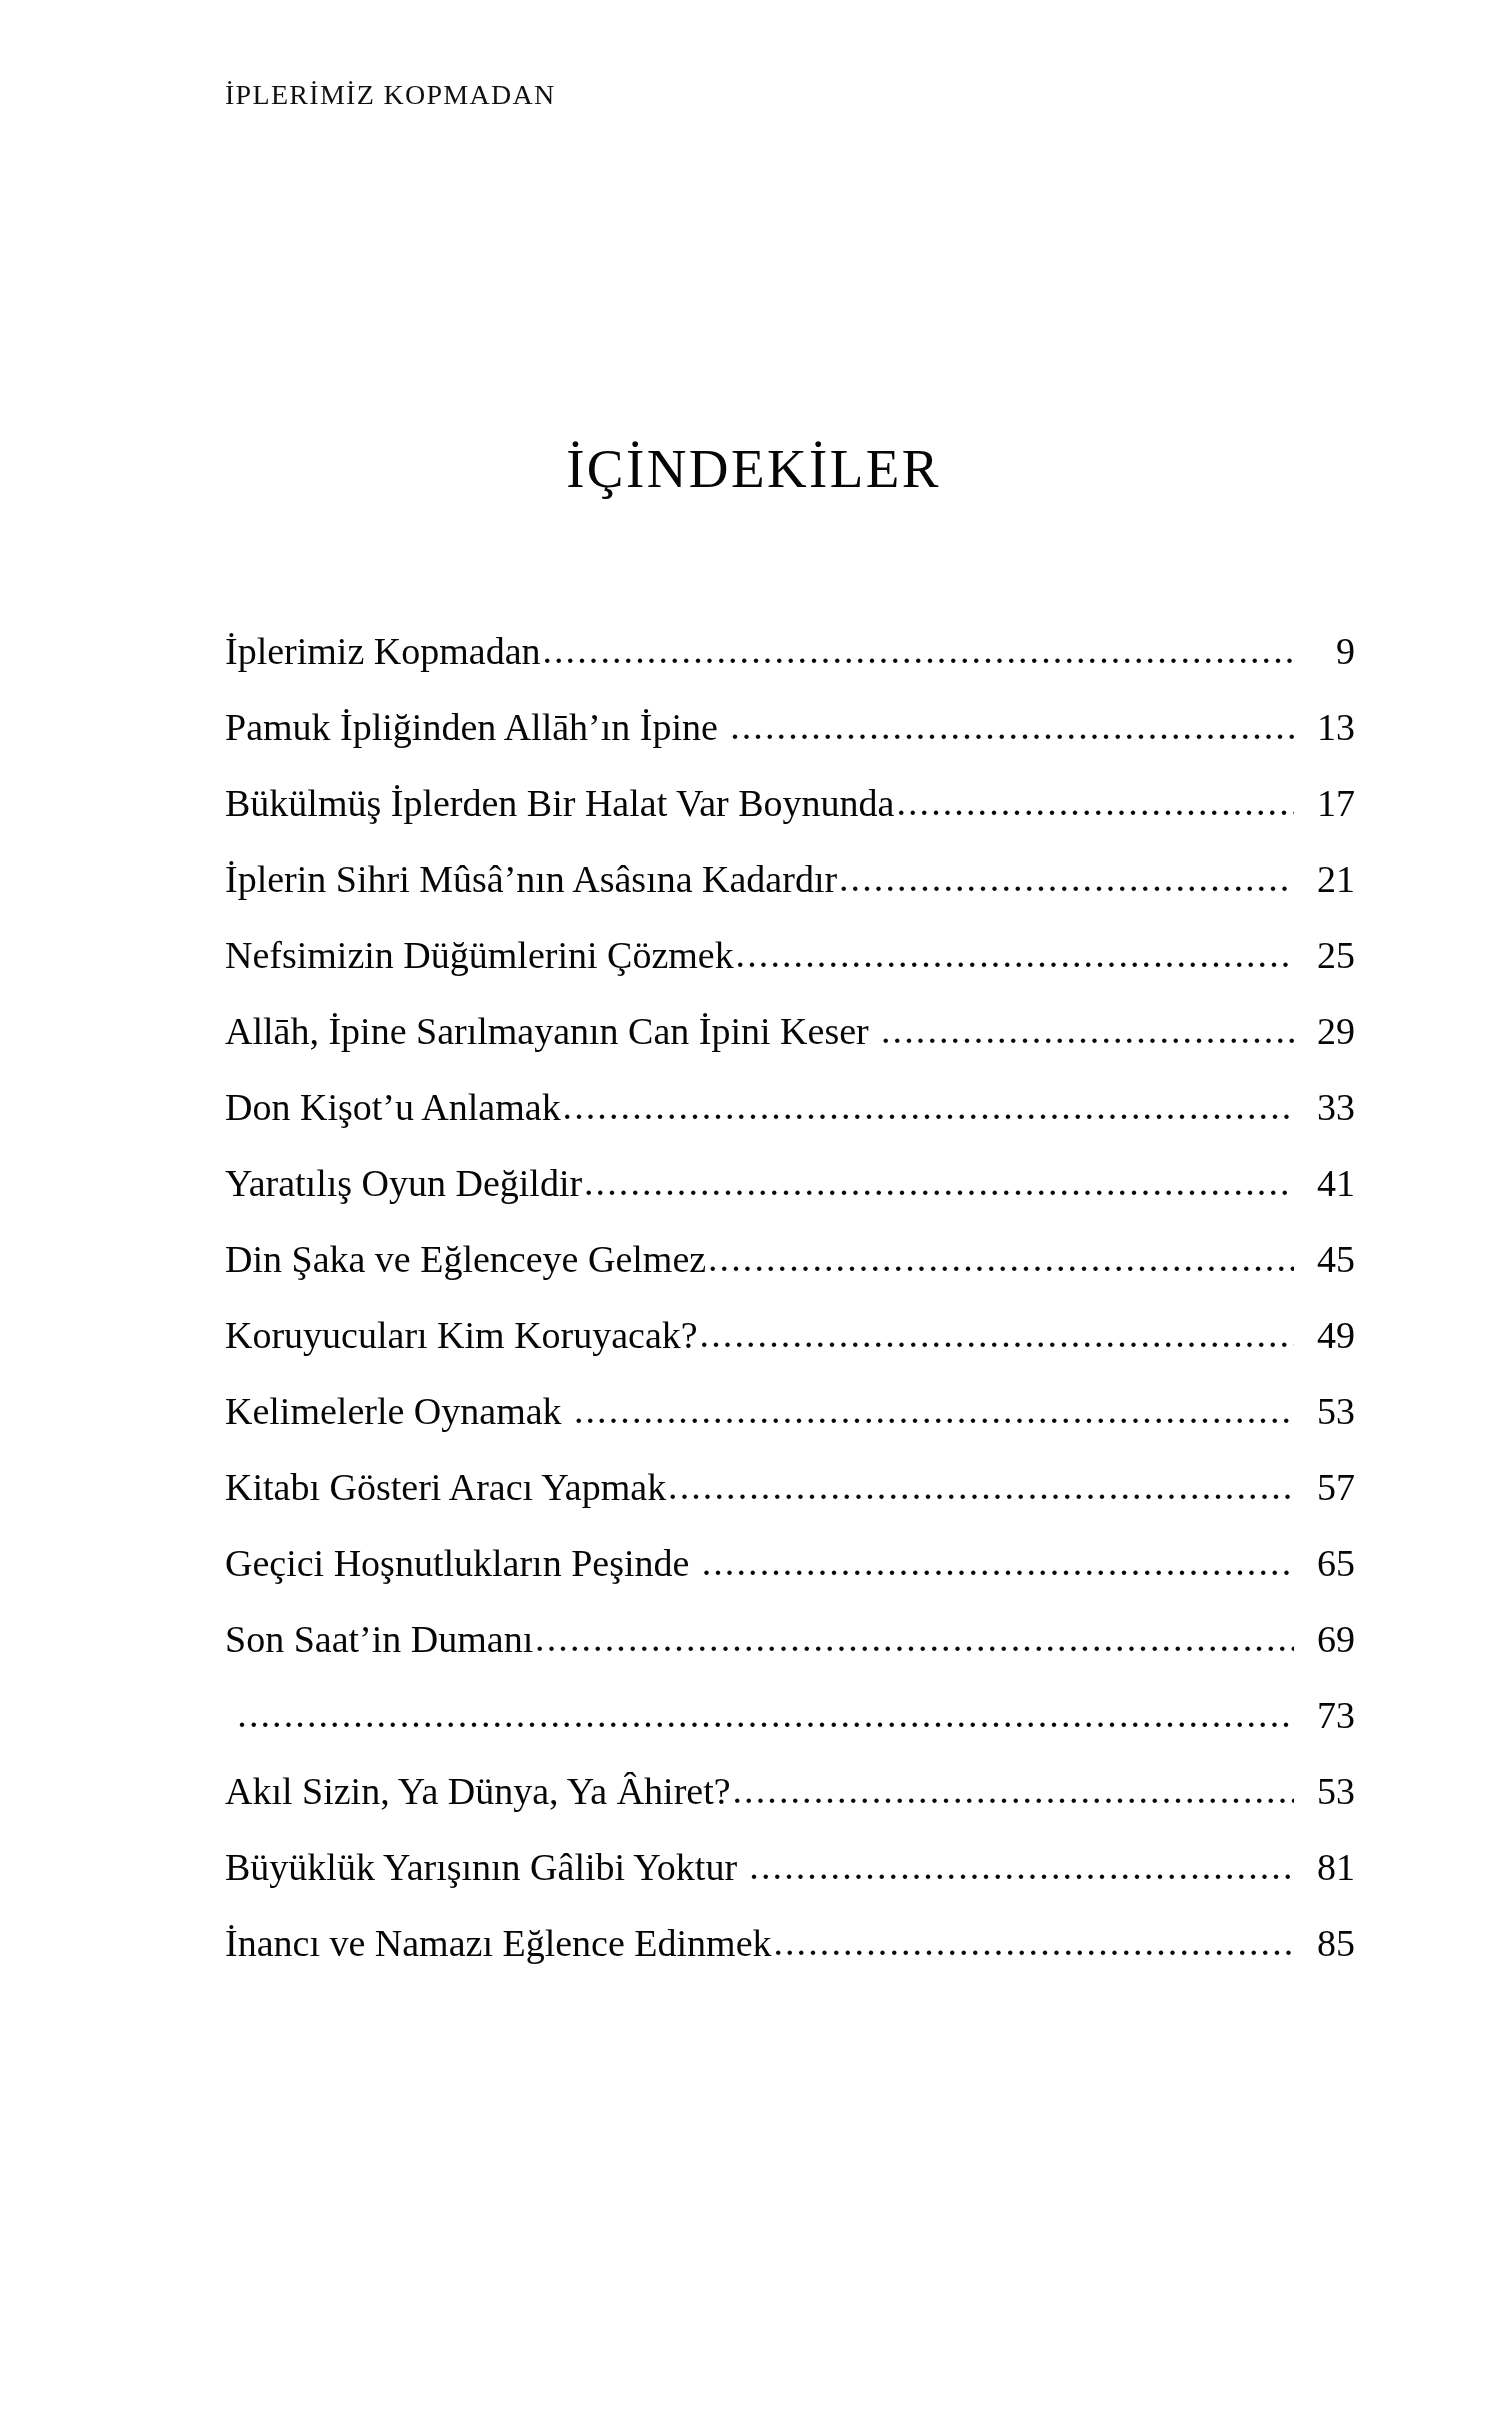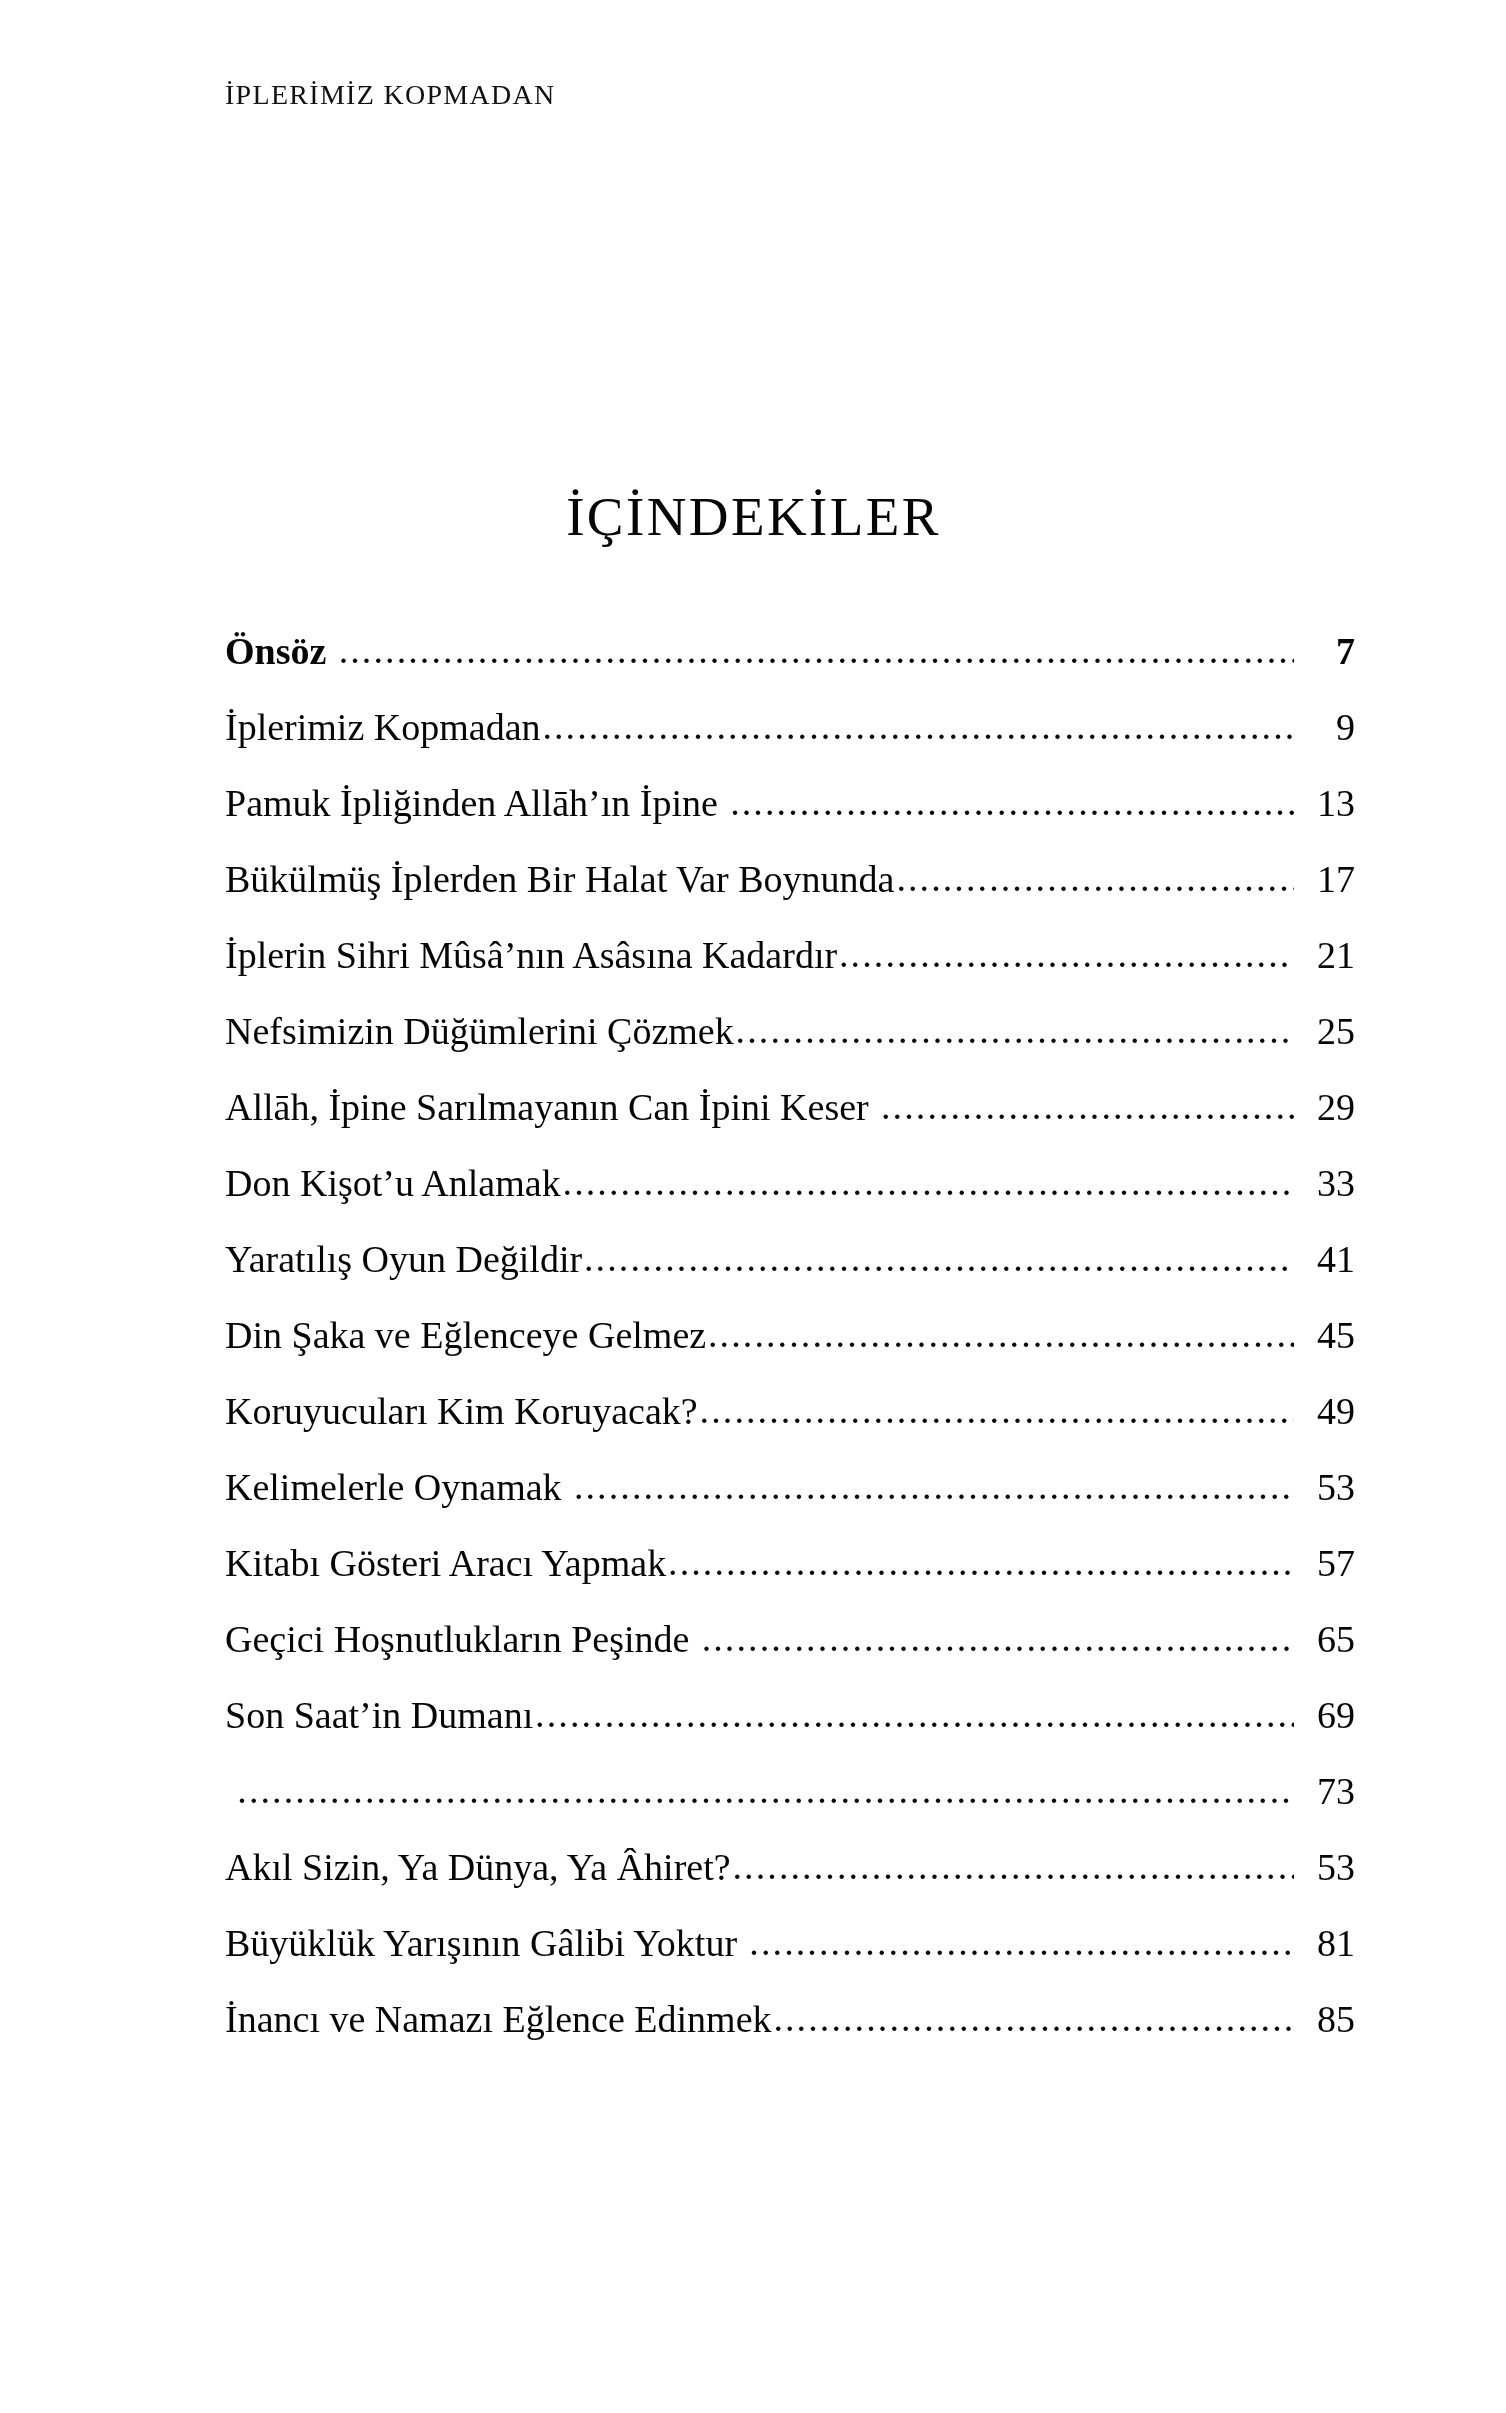--- a/index.html
+++ b/index.html
@@ -36,21 +36,20 @@
     position: absolute;
     left: 0;
     right: 0;
     top: 441px;
     text-align: center;
     font-size: 55px;
     letter-spacing: 2.4px;
     line-height: 1;
     color: #060606;
     font-weight: 400;
-    margin-top: 48px;
   }
 
   
   .toc-list {
     position: absolute;
     left: 225px;
     top: 632px;
     width: 1130px;
   }
 
@@ -112,25 +111,20 @@
 </head>
 <body>
 
 <div class="page">
 
   <div class="running-header">İPLERİMİZ KOPMADAN</div>
 
   <div class="toc-title">İÇİNDEKİLER</div>
 
   <div class="toc-list">
-      <div class="toc-row is-bold gap-before">
-        <span class="entry-label">Önsöz</span>
-        <span class="leader"></span>
-        <span class="entry-page">7</span>
-      </div>
       <div class="toc-row">
         <span class="entry-label">İplerimiz Kopmadan</span>
         <span class="leader"></span>
         <span class="entry-page">9</span>
       </div>
       <div class="toc-row gap-before">
         <span class="entry-label">Pamuk İpliğinden Allāh’ın İpine</span>
         <span class="leader"></span>
         <span class="entry-page">13</span>
       </div>

